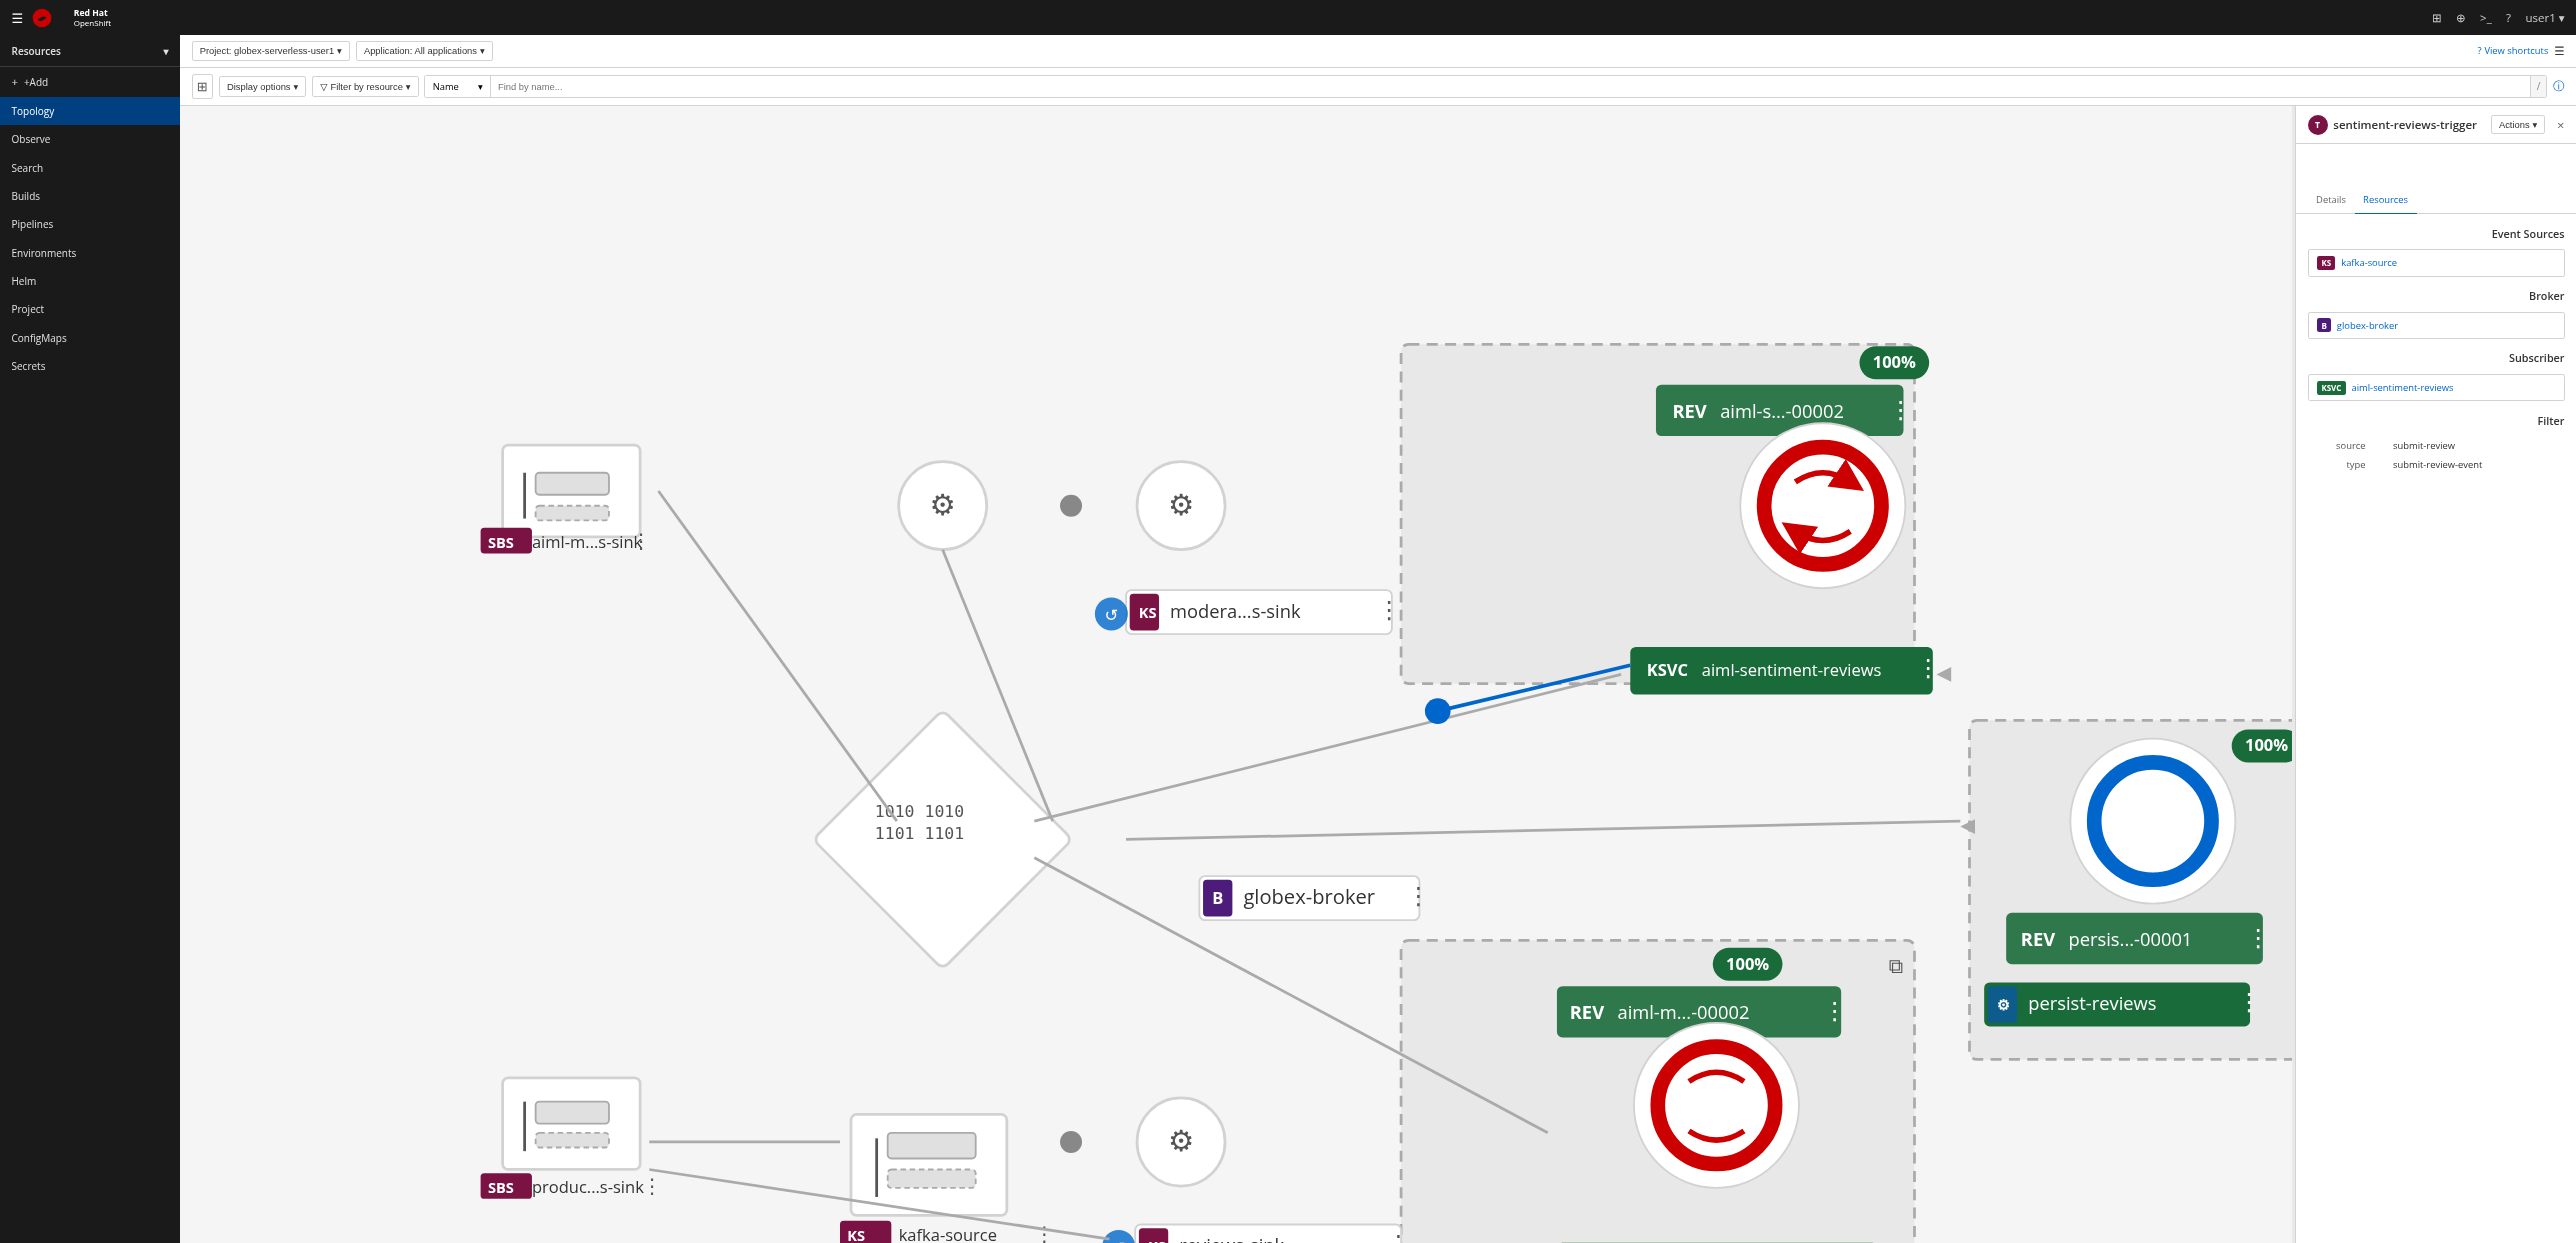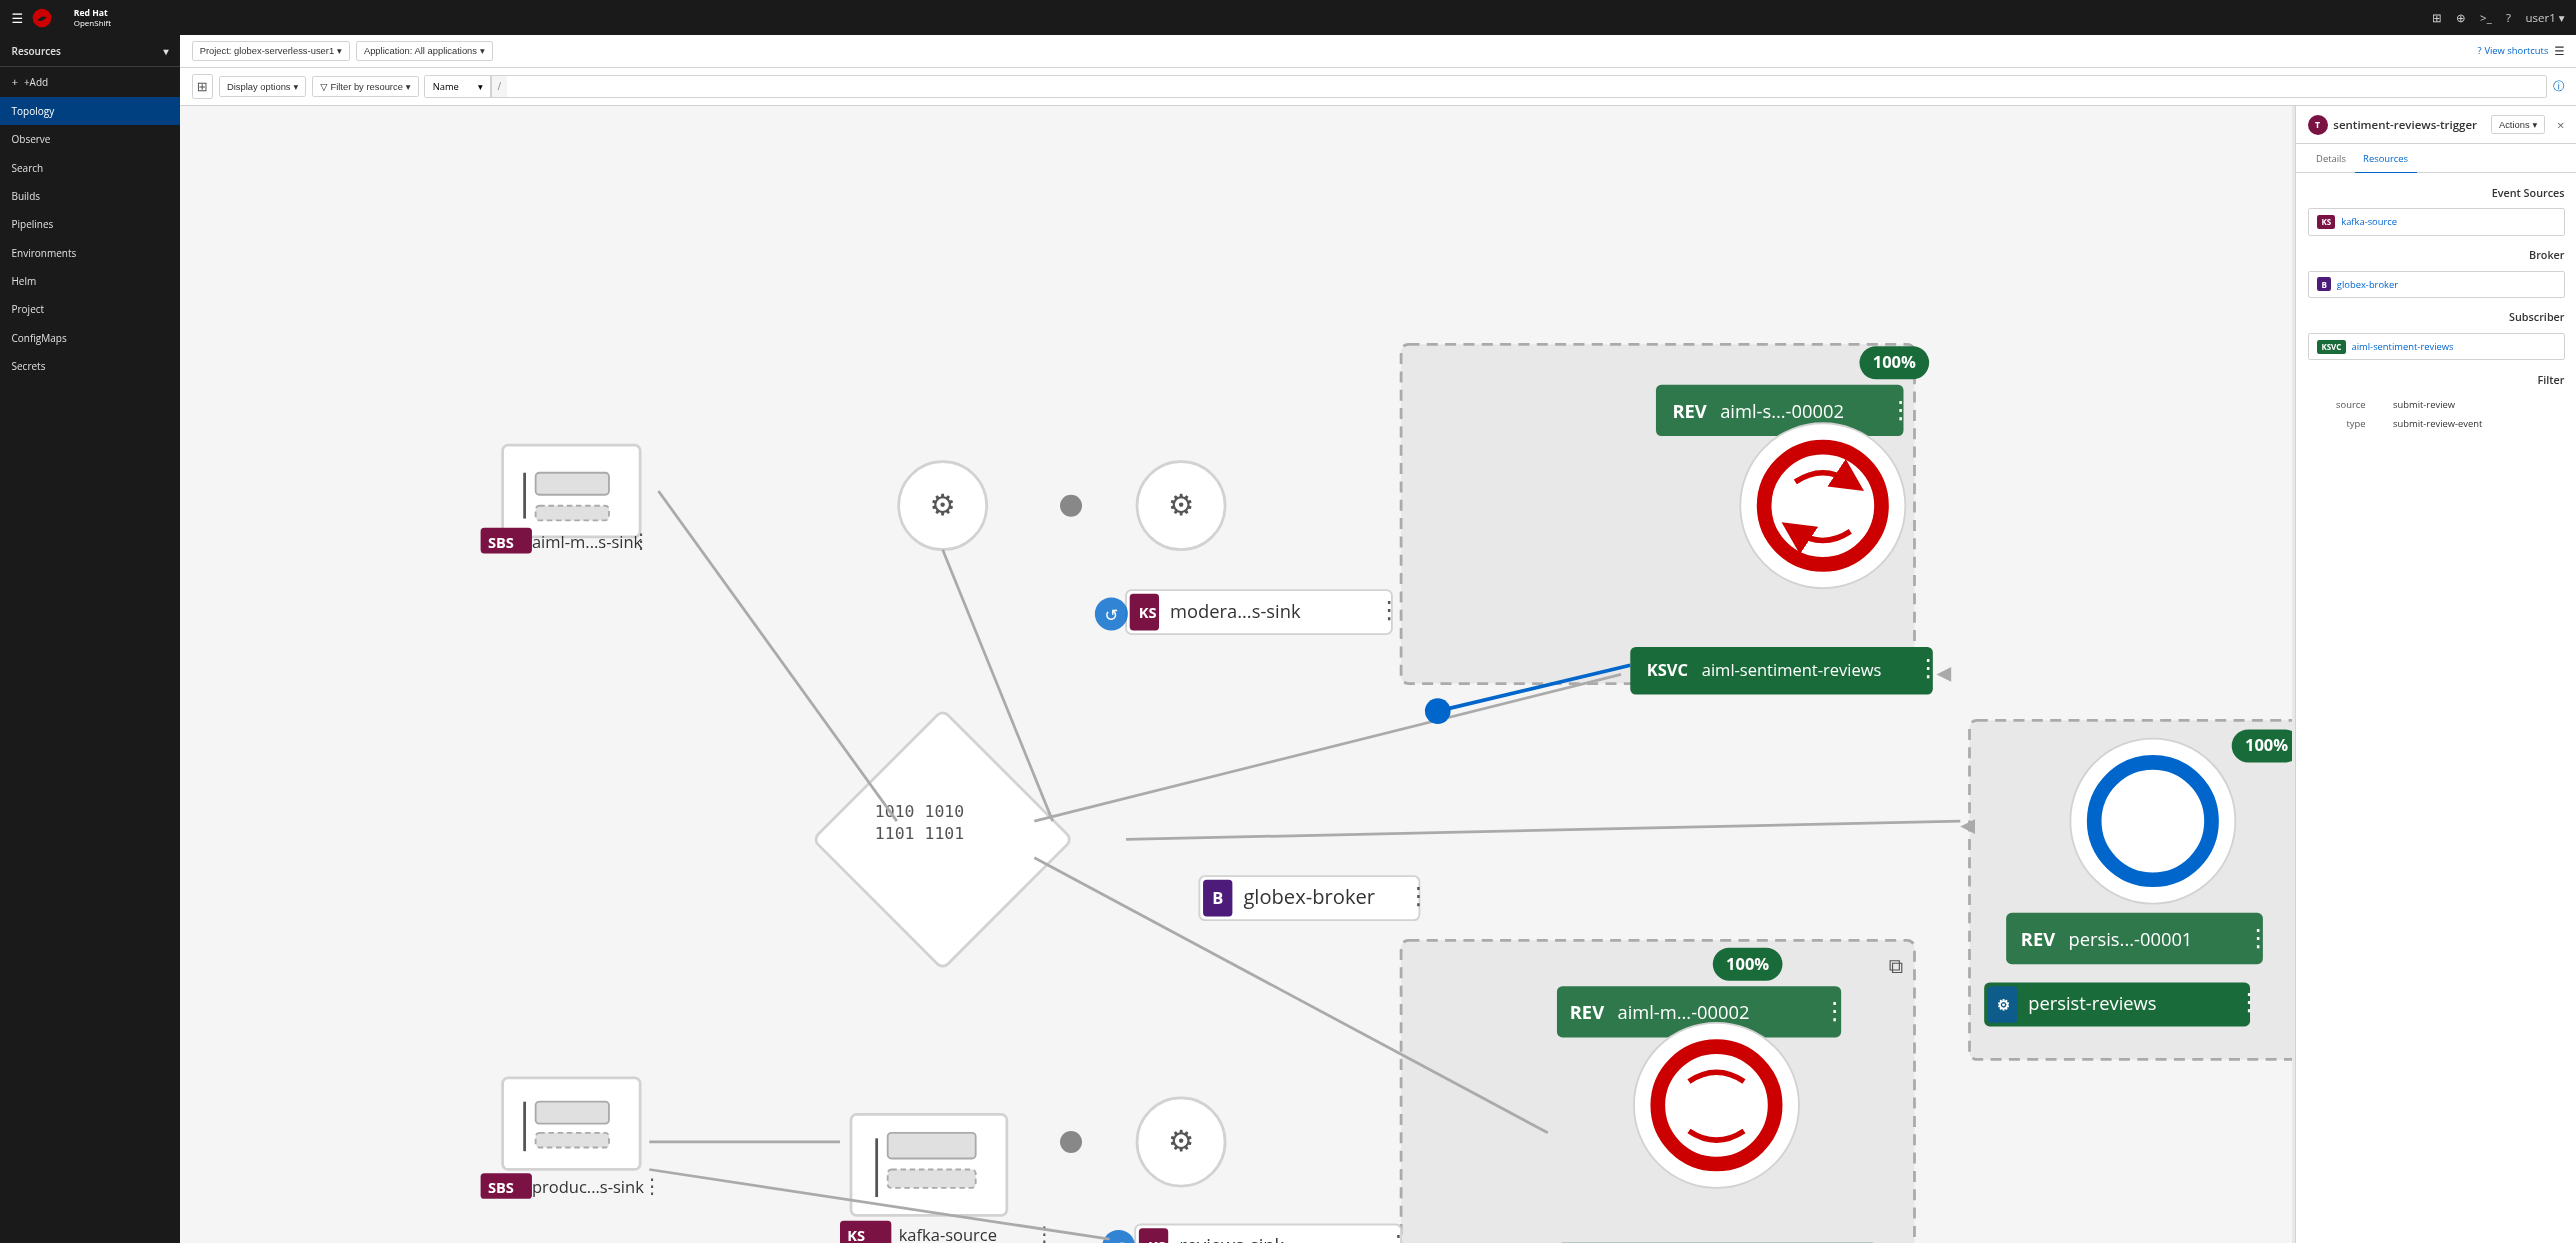--- a/index.html
+++ b/index.html
@@ -103,21 +103,21 @@
     .right-panel-name { font-size: 11.5px; font-weight: 600; color: #333; }
     .right-panel-actions {
       display: flex; align-items: center; gap: 2.9px; padding: 2.9px 7.2px;
       border: 0.7px solid #d2d2d2; border-radius: 2.2px; background: white;
       cursor: pointer; font-size: 9.4px; color: #333;
     }
     .close-btn { cursor: pointer; font-size: 13px; color: #666; margin-left: 5.8px; }
 
     
     .panel-tabs {
-      display: flex; border-bottom: 0.7px solid #d2d2d2; padding: 0 11.5px;
+      display: flex; border-bottom: 0.7px solid #d2d2d2; padding: 0 11.5px; margin-top: 41px;
     }
     .panel-tab {
       padding: 7.2px 8.6px; cursor: pointer; font-size: 9.4px; color: #666;
       border-bottom: 1.4px solid transparent; margin-bottom: -0.7px;
     }
     .panel-tab.active { color: #0066cc; border-bottom-color: #0066cc; font-weight: 500; }
 
     
     .panel-content { padding: 11.5px; flex: 1; text-align: right; }
     .panel-section-title {
@@ -248,20 +248,21 @@
       <button class="btn-dropdown">
         <span>▽</span>
         <span>Filter by resource</span>
         <span>▾</span>
       </button>
       <div class="filter-bar">
         <div class="filter-name-select">
           <span>Name</span>
           <span>▾</span>
         </div>
+        <input class="filter-input" type="text" placeholder="Find by name..." style="">
         <span class="filter-slash">/</span>
       </div>
       <span class="info-icon">ⓘ</span>
     </div>
 
     <div class="topology-area">
 
       <div class="topology-canvas">
         <svg class="topology-svg" viewBox="0 0 900 620" style="font-size:14px">
 

